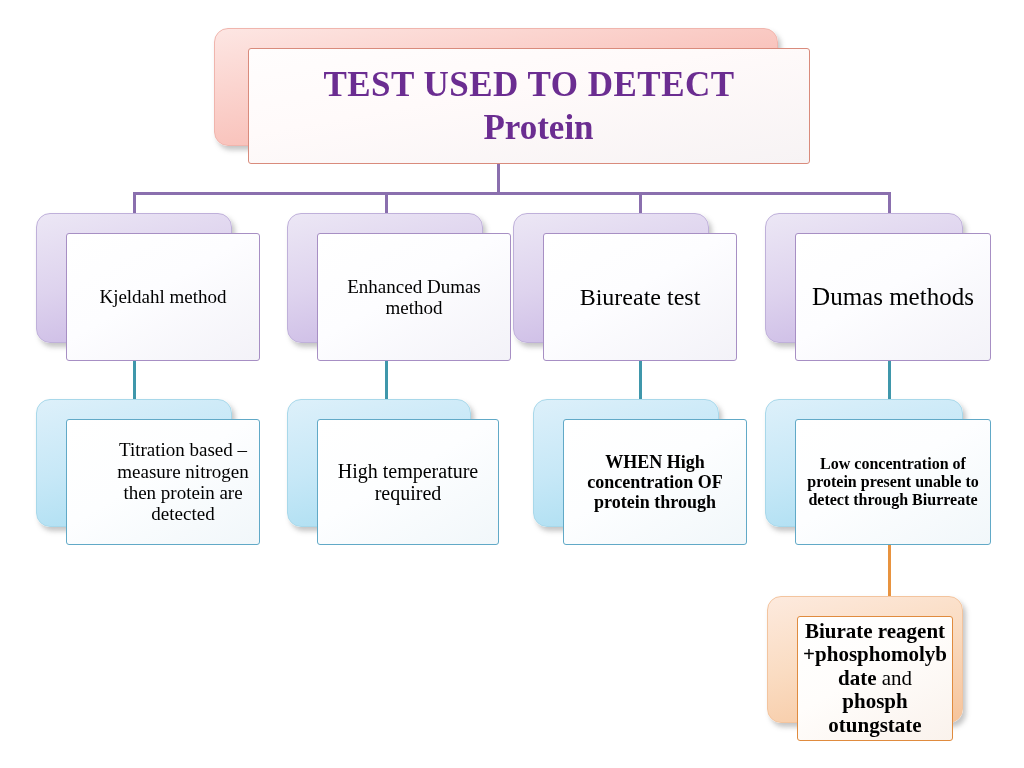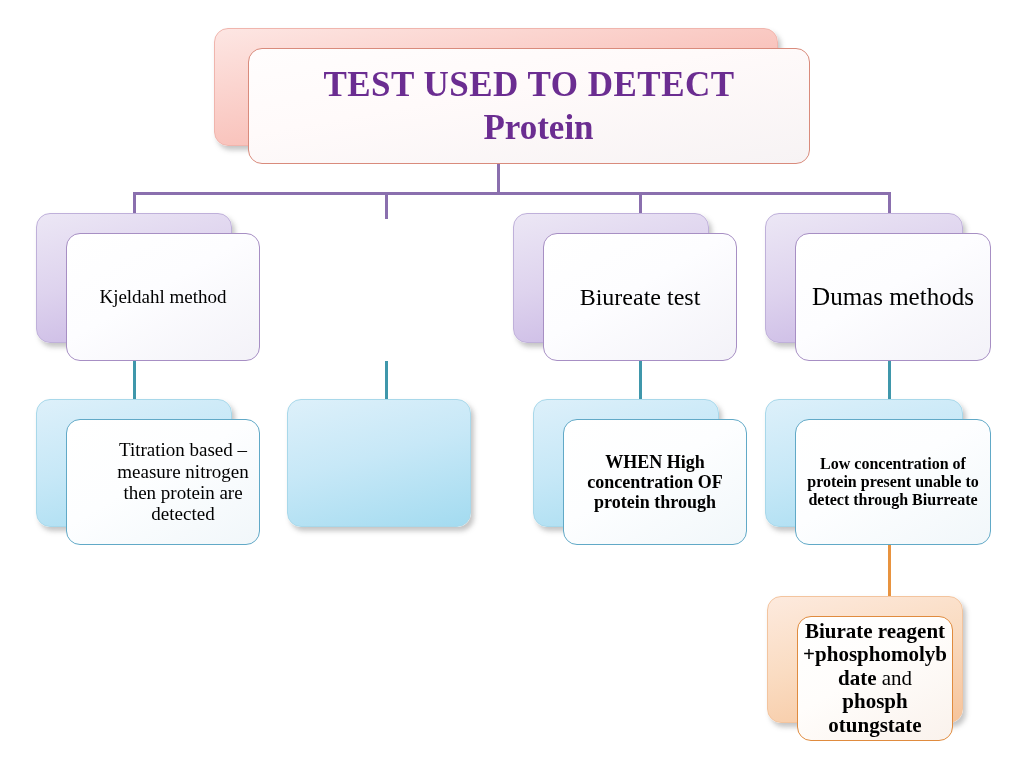--- a/index.html
+++ b/index.html
@@ -28,21 +28,21 @@
   }
   .plate {
     position: absolute;
     left: 0;
     top: 0;
     border-radius: 14px;
     box-shadow: 3px 4px 5px rgba(90,90,90,0.35);
   }
   .card {
     position: absolute;
-    border-radius: 14px;
+    border-radius: 3px;
     background: linear-gradient(150deg, #ffffff 0%, #fdfdff 45%, #f3f2f8 100%);
     display: flex;
     align-items: center;
     justify-content: center;
     text-align: center;
     box-sizing: border-box;
     line-height: 1.12;
     color: #000000;
   }
 
@@ -121,20 +121,26 @@
   <div class="conn" style="left:639px; top:192px; width:3px; height:27px;"></div>
   <div class="conn" style="left:888px; top:192px; width:3px; height:27px;"></div>
 
   <div class="node lv2" style="left:36px; top:213px; width:224px; height:148px;">
     <div class="plate" style="width:194px; height:128px;"></div>
     <div class="card" style="left:30px; top:20px; width:194px; height:128px; font-size:19px;">
       <span class="txt">Kjeldahl method</span>
     </div>
   </div>
 
+  <div class="node lv2" style="left:287px; top:213px; width:224px; height:148px;">
+    <div class="plate" style="width:194px; height:128px;"></div>
+    <div class="card" style="left:30px; top:20px; width:194px; height:128px; font-size:19px;">
+      <span class="txt">Enhanced Dumas method</span>
+    </div>
+  </div>
 
   <div class="node lv2" style="left:513px; top:213px; width:184px; height:148px;">
     <div class="plate" style="width:194px; height:128px;"></div>
     <div class="card" style="left:30px; top:20px; width:194px; height:128px; font-size:24px;">
       <span class="txt">Biureate test</span>
     </div>
   </div>
 
   <div class="node lv2" style="left:765px; top:213px; width:226px; height:148px;">
     <div class="plate" style="width:196px; height:128px;"></div>
@@ -150,20 +156,23 @@
 
   <div class="node lv3" style="left:36px; top:399px; width:224px; height:146px;">
     <div class="plate" style="width:194px; height:126px;"></div>
     <div class="card" style="left:30px; top:20px; width:194px; height:126px; font-size:19px;padding-left:40px;">
       <span class="txt">Titration based – measure nitrogen then protein are detected</span>
     </div>
   </div>
 
   <div class="node lv3" style="left:287px; top:399px; width:212px; height:146px;">
     <div class="plate" style="width:182px; height:126px;"></div>
+    <div class="card" style="left:30px; top:20px; width:182px; height:126px; font-size:20px;">
+      <span class="txt">High temperature required</span>
+    </div>
   </div>
 
   <div class="node lv3" style="left:533px; top:399px; width:214px; height:146px;">
     <div class="plate" style="width:184px; height:126px;"></div>
     <div class="card b" style="left:30px; top:20px; width:184px; height:126px; font-size:18px;">
       <span class="txt">WHEN High concentration OF protein through</span>
     </div>
   </div>
 
   <div class="node lv3" style="left:765px; top:399px; width:226px; height:146px;">

